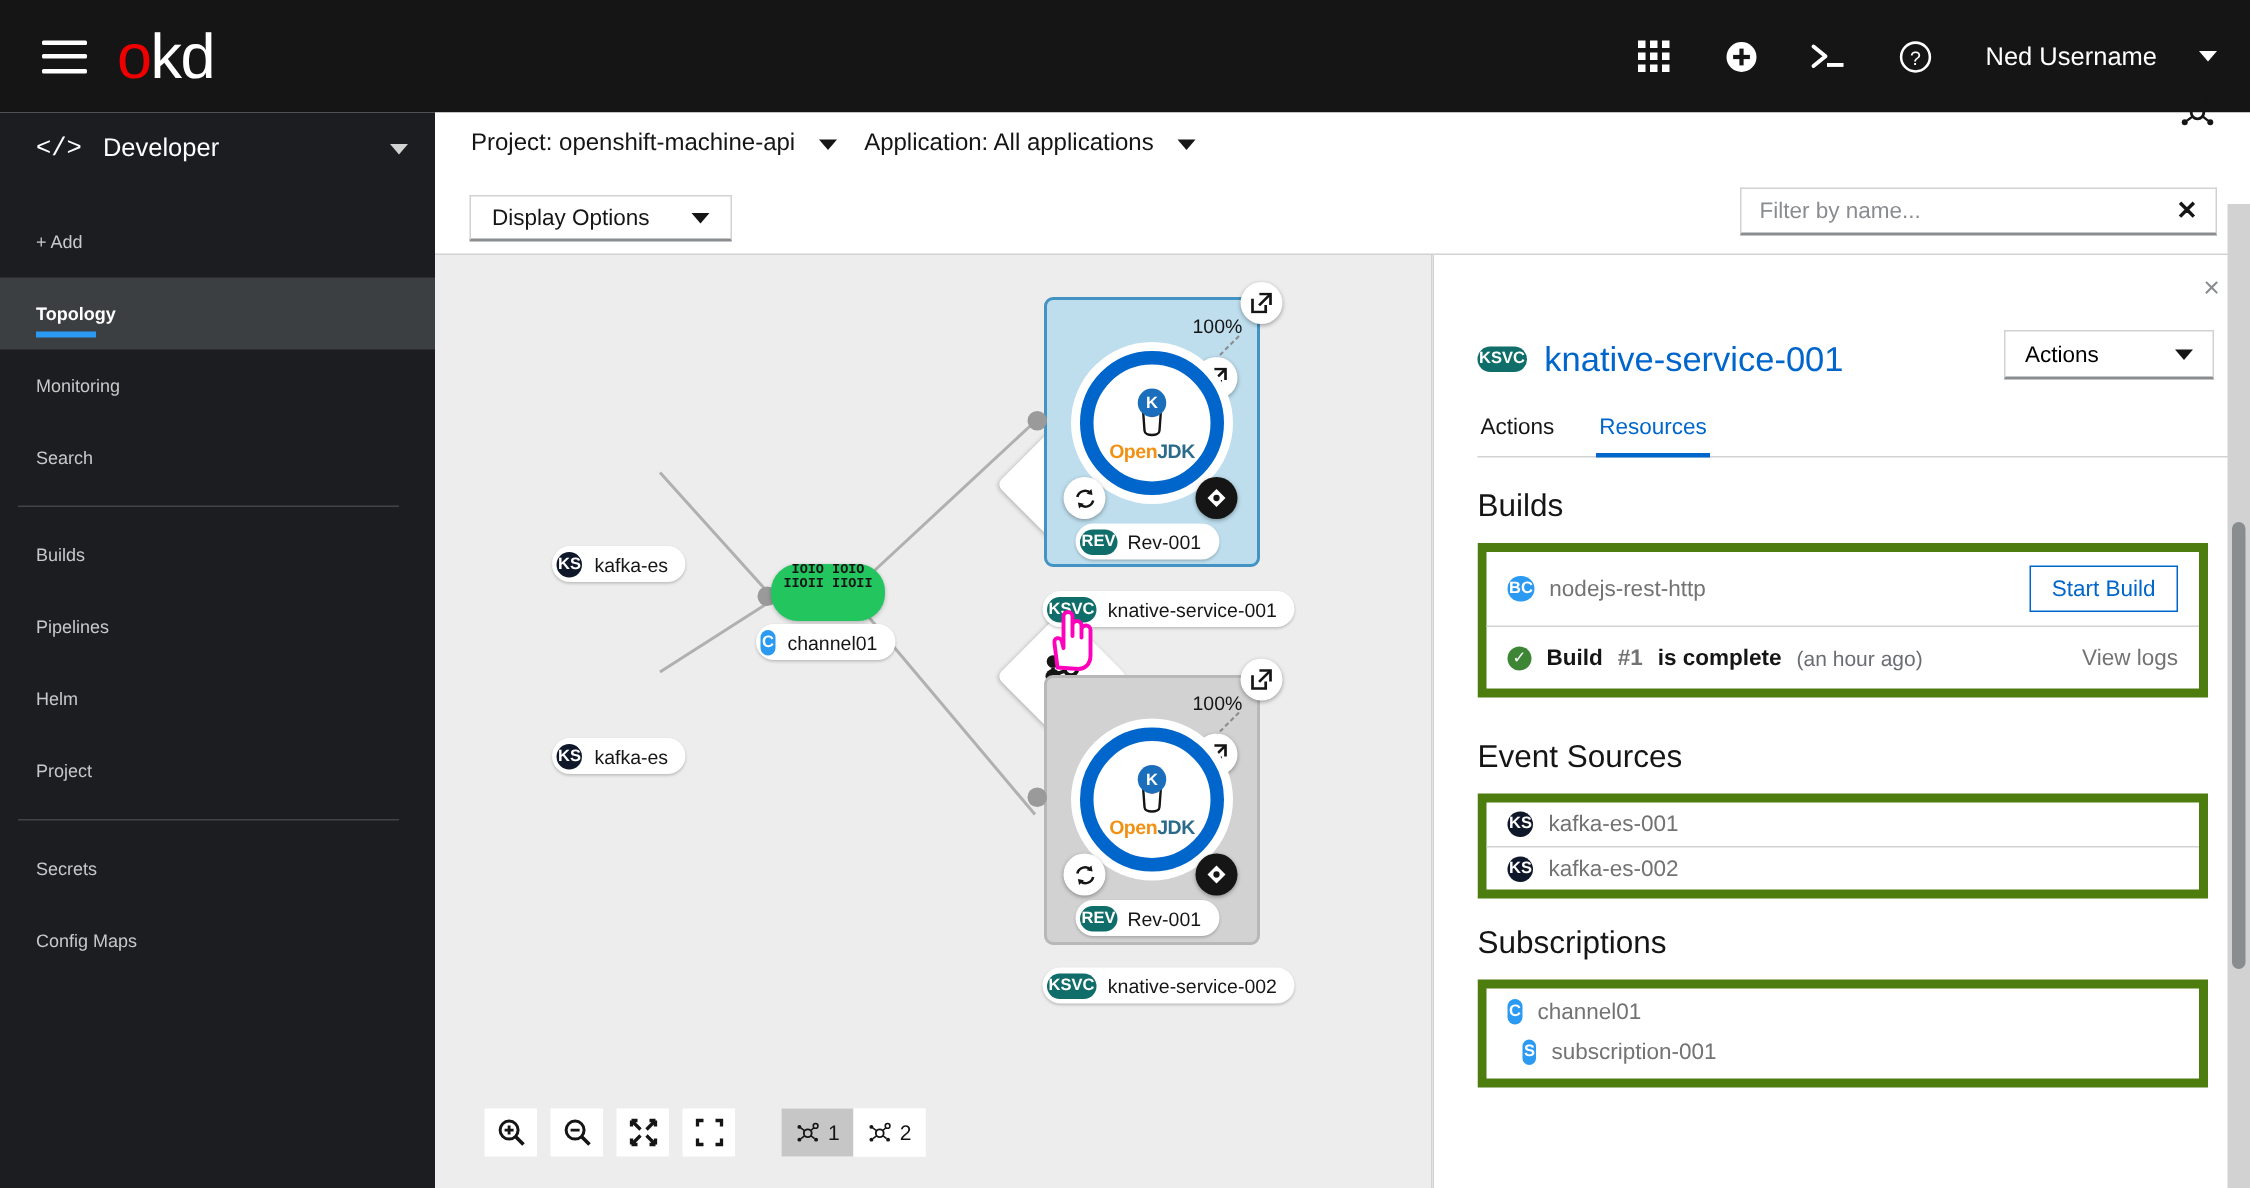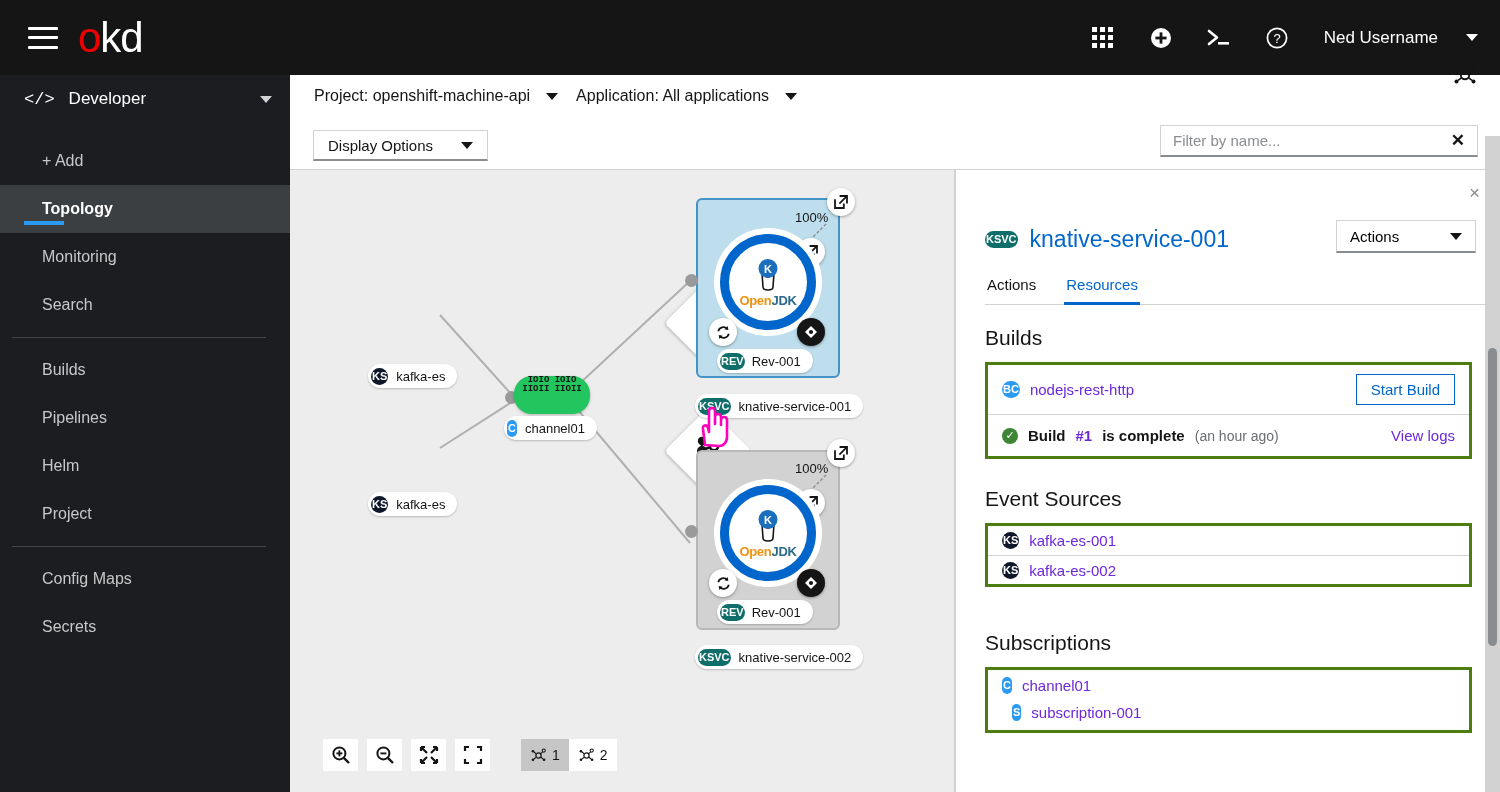--- a/index.html
+++ b/index.html
@@ -50,22 +50,22 @@
   .perspective {
     display: flex; align-items: center; height: 48px; padding: 0 18px 0 24px;
     font-size: 17px; color: #fff; cursor: pointer;
   }
   .persp-icon { margin-right: 14px; font-size: 17px; color: #fff; font-family: "Liberation Mono", monospace; }
   .persp-caret {
     margin-left: auto; width: 0; height: 0;
     border-left: 6px solid transparent; border-right: 6px solid transparent; border-top: 7px solid #d2d2d2;
   }
   .nav-item {
-    height: 48px; display: flex; align-items: center; padding-left: 42px;
-    font-size: 16px; color: #c8c8c8; cursor: pointer; position: relative;
+    height: 48px; display: flex; align-items: center; padding-left: 24px;
+    font-size: 12px; color: #c8c8c8; cursor: pointer; position: relative;
   }
   .nav-item.active { background: #3c3f42; color: #fff; font-weight: bold; }
   .nav-item.active::after {
     content: ""; position: absolute; left: 24px; bottom: 8px; width: 40px; height: 4px; background: #2b9af3;
   }
   .nav-sep { height: 1px; background: #444; margin: 8px 24px 8px 12px; }
 
   
   .topo-toolbar {
     position: absolute; left: 290px; top: 75px; width: 1210px; height: 95px;
@@ -221,26 +221,26 @@
   }
   .sp-tab {
     font-size: 15px; color: #151515; padding: 6px 2px 11px; cursor: pointer; position: relative;
   }
   .sp-tab.active { color: #06c; }
   .sp-tab.active::after {
     content: ""; position: absolute; left: 0; right: 0; bottom: -1px; height: 3px; background: #06c;
   }
   .sp-body { position: absolute; left: 29px; top: 142px; right: 28px; bottom: 0; overflow: hidden; }
   .sp-section-title { font-size: 21px; color: #151515; margin: 14px 0 12px; font-weight: normal; }
-  .card { border: 3px solid #4d7c0f; }
+  .card { border: 6px solid #4d7c0f; }
   .card-row {
     display: flex; align-items: center; padding: 9px 14px; min-height: 42px; gap: 10px;
   }
   .card-row + .card-row { border-top: 1px solid #d2d2d2; }
-  .link { color: #6d28d9; font-size: 15px; cursor: pointer; }
+  .link { color: #737373; font-size: 15px; cursor: pointer; }
   .btn-outline {
     margin-left: auto; border: 1px solid #06c; color: #06c; background: #fff;
     font-size: 15px; padding: 6px 14px; cursor: pointer; font-family: "Liberation Sans", sans-serif;
   }
   .ok-check {
     width: 16px; height: 16px; border-radius: 50%; background: #3e8635; color: #fff;
     font-size: 11px; display: flex; align-items: center; justify-content: center;
   }
   .muted { color: #6a6e73; font-size: 14px; }
   .bold-txt { font-weight: bold; font-size: 15px; color: #151515; }
@@ -335,24 +335,24 @@
     <span>Pipelines</span>
   </div>
   <div class="nav-item">
     <span>Helm</span>
   </div>
   <div class="nav-item">
     <span>Project</span>
   </div>
   <div class="nav-sep"></div>
   <div class="nav-item">
+    <span>Secrets</span>
+  </div>
+  <div class="nav-item">
     <span>Config Maps</span>
-  </div>
-  <div class="nav-item">
-    <span>Secrets</span>
   </div>
 </div>
 
 <div class="topo-toolbar">
   <div class="filters">
     <div class="filter-sel">
       <span>Project: openshift-machine-api</span>
       <span class="cr"></span>
     </div>
     <div class="filter-sel">
@@ -678,21 +678,21 @@
       <div class="card-row" style="min-height:29px;padding:4px 14px">
         <span class="badge ks">KS</span>
         <span class="link">kafka-es-001</span>
       </div>
       <div class="card-row" style="min-height:29px;padding:4px 14px">
         <span class="badge ks">KS</span>
         <span class="link">kafka-es-002</span>
       </div>
     </div>
 
-    <h3 class="sp-section-title" style="margin-top:44px">Subscriptions</h3>
+    <h3 class="sp-section-title" style="margin-top:18px">Subscriptions</h3>
     <div class="card">
       <div class="card-row" style="min-height:30px;padding:5px 14px;border:0">
         <span class="badge c">C</span>
         <span class="link">channel01</span>
       </div>
       <div class="card-row indent" style="min-height:30px;padding:3px 14px 9px 24px;border:0">
         <span class="badge s">S</span>
         <span class="link">subscription-001</span>
       </div>
     </div>

